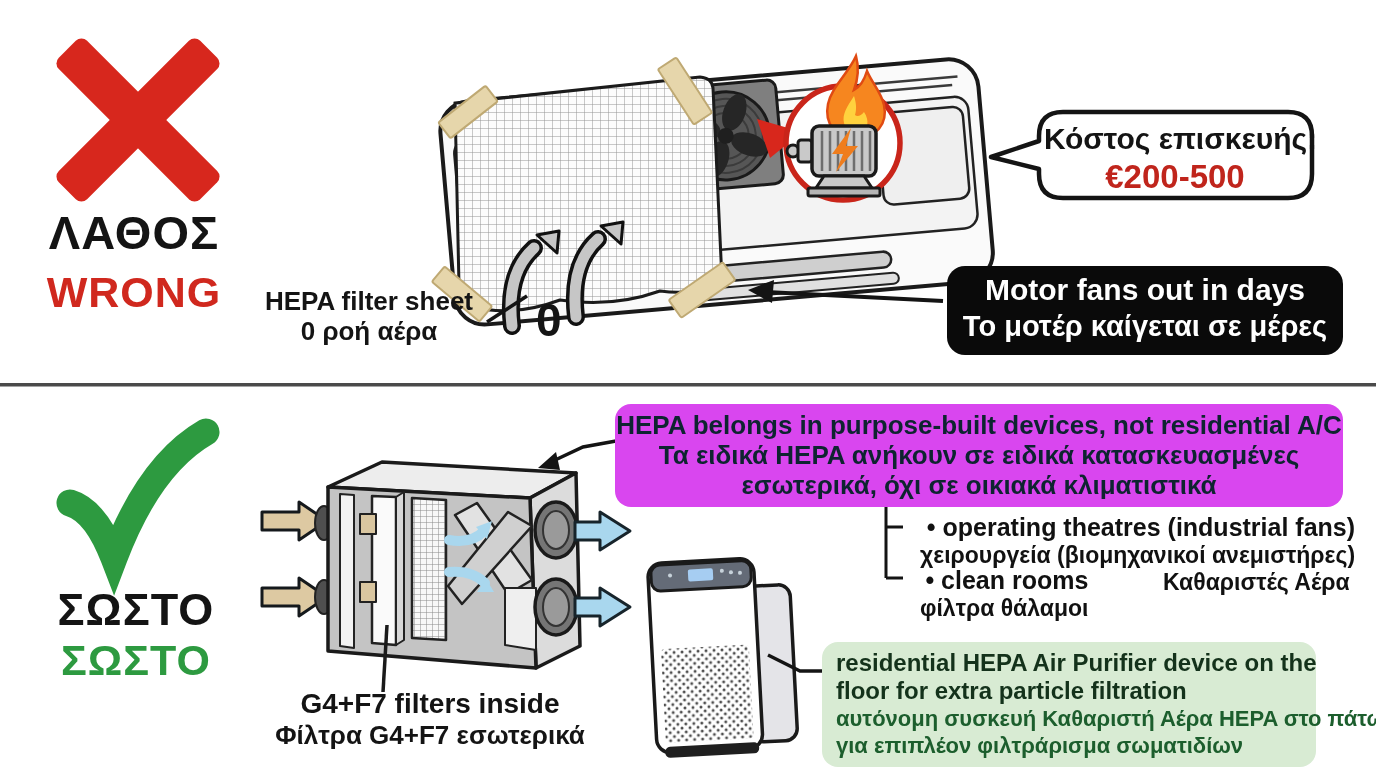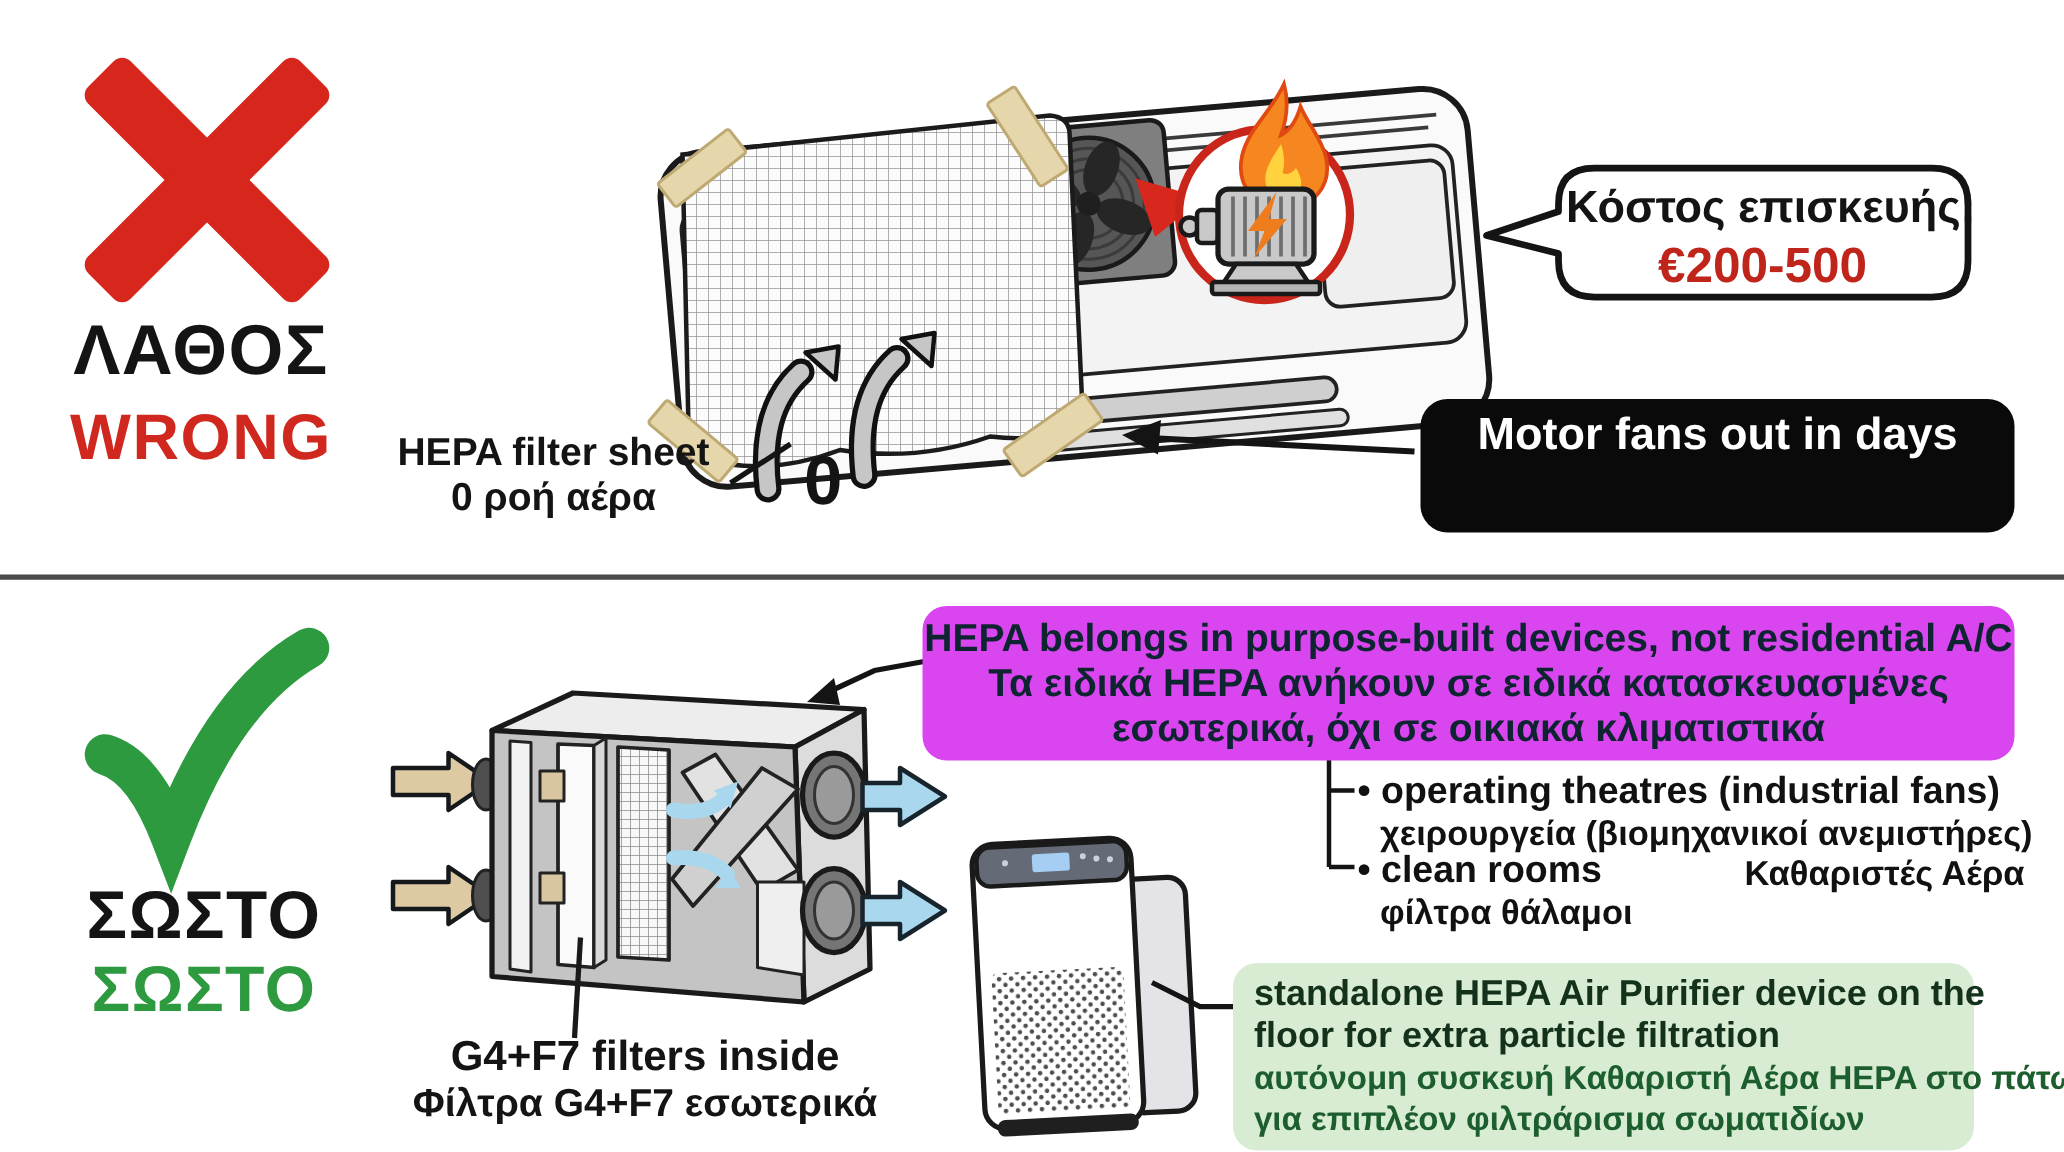--- a/index.html
+++ b/index.html
@@ -16,21 +16,21 @@
   .bubble-text .l1{font-size:30px;line-height:36px;}
   .bubble-text .l2{font-size:33px;line-height:40px;color:#c0251c;}
   .banner-text{left:950px;top:271px;width:390px;color:#ffffff;}
   .banner-text .l1{font-size:30px;line-height:37px;}
   .banner-text .l2{font-size:29px;line-height:37px;}
   .sosto-black{left:30px;top:584px;width:212px;font-size:45px;letter-spacing:1px;}
   .sosto-green{left:30px;top:636px;width:212px;font-size:43px;color:#2d9a40;letter-spacing:1px;}
   .info-box{left:615px;top:404px;width:728px;background:#d946ef;border-radius:16px;
             padding:6px 0 7px 0;color:#0e2430;}
   .info-box div{font-size:26px;line-height:30px;font-weight:bold;white-space:nowrap;text-align:center;}
-  .bullet{position:absolute;}
+  .bullet{position:absolute;text-align:right;}
   .bullet .t{font-size:25px;line-height:26px;font-weight:bold;color:#111;white-space:nowrap;}
   .bullet .s{font-size:23px;line-height:25px;font-weight:bold;color:#111;white-space:nowrap;
              padding-left:15px;margin-top:3px;}
   .b1{left:905px;top:514px;} .b2{left:905px;top:567px;} .b3{left:1148px;top:567px;}
   .g4-label{left:263px;top:688px;width:334px;}
   .g4-label .l1{font-size:28px;line-height:32px;}
   .g4-label .l2{font-size:26px;line-height:30px;}
   .green-box{left:822px;top:642px;width:466px;background:#d8ebd3;border-radius:16px;
              padding:7px 14px 8px 14px;}
   .green-box .en{font-size:24px;line-height:28px;font-weight:bold;color:#14321b;white-space:nowrap;}
@@ -215,20 +215,21 @@
 
   <div class="txt zero">0</div>
 
   <div class="txt bubble-text center">
     <div class="l1">Κόστος επισκευής:</div>
     <div class="l2">€200-500</div>
   </div>
 
   <div class="txt banner-text center">
     <div class="l1">Motor fans out in days</div>
+    <div class="l2">Το μοτέρ καίγεται σε μέρες</div>
   </div>
 
   <div class="txt sosto-black center">ΣΩΣΤΟ</div>
   <div class="txt sosto-green center">ΣΩΣΤΟ</div>
 
   <div class="txt info-box">
     <div>HEPA belongs in purpose-built devices, not residential A/C</div>
     <div>Τα ειδικά HEPA ανήκουν σε ειδικά κατασκευασμένες</div>
     <div>εσωτερικά, όχι σε οικιακά κλιματιστικά</div>
   </div>
@@ -244,19 +245,19 @@
   <div class="bullet b3">
     <div class="s">Καθαριστές Αέρα</div>
   </div>
 
   <div class="txt g4-label center">
     <div class="l1">G4+F7 filters inside</div>
     <div class="l2">Φίλτρα G4+F7 εσωτερικά</div>
   </div>
 
   <div class="txt green-box">
-    <div class="en">standalone HEPA Air Purifier device on the</div>
+    <div class="en">residential HEPA Air Purifier device on the</div>
     <div class="en">floor for extra particle filtration</div>
     <div class="gr">αυτόνομη συσκευή Καθαριστή Αέρα HEPA στο πάτωμα</div>
     <div class="gr">για επιπλέον φιλτράρισμα σωματιδίων</div>
   </div>
 
 </div>
 
 </body></html>

